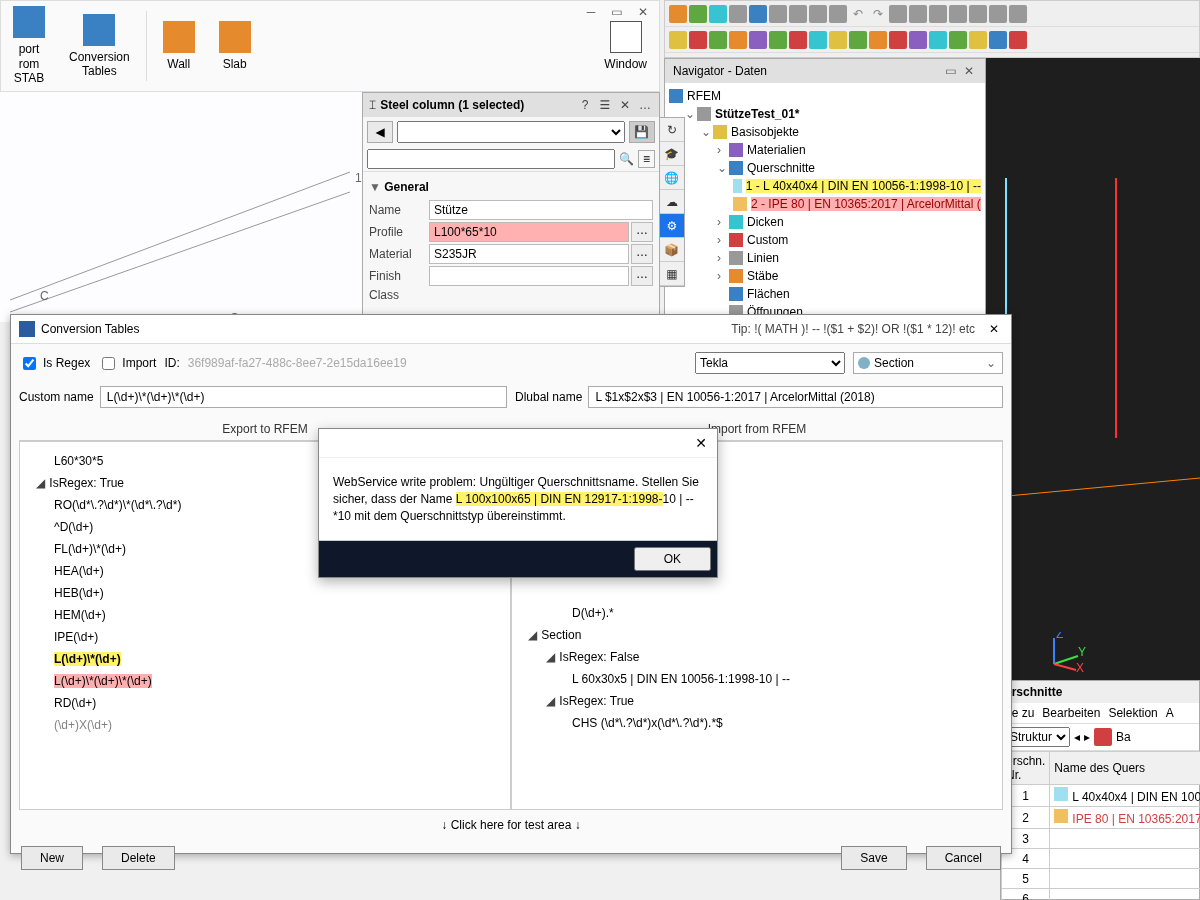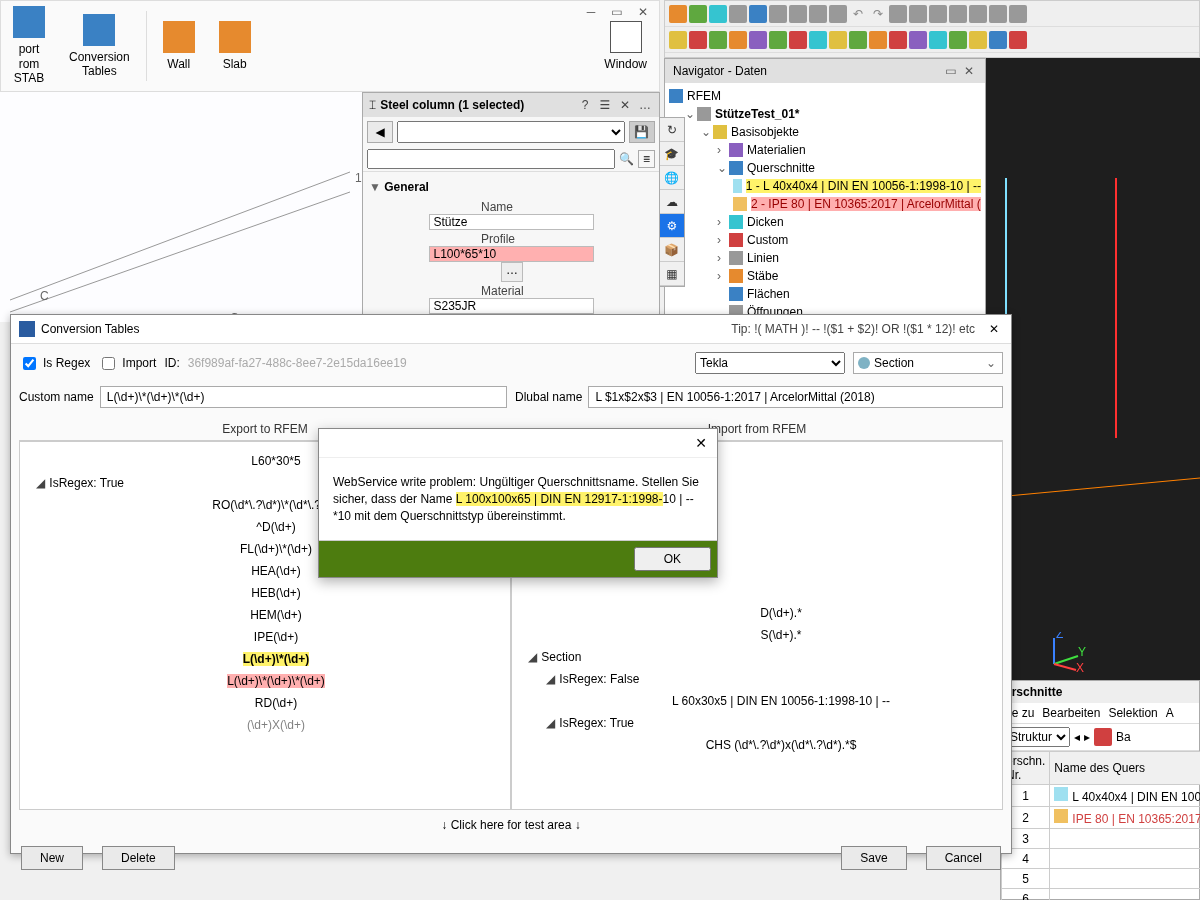--- a/index.html
+++ b/index.html
@@ -58,21 +58,21 @@
 .steel-title .t { flex: 1; font-weight: bold; }
 .steel-ctrl { width: 16px; height: 16px; margin-left: 4px; display: flex; align-items: center; justify-content: center; color: #444; }
 .steel-nav { display: flex; align-items: center; padding: 4px; gap: 4px; }
 .steel-nav button { width: 26px; height: 22px; background: #eaeaea; border: 1px solid #aaa; }
 .steel-nav select { flex: 1; height: 22px; }
 .steel-nav .save { width: 26px; height: 22px; background: #ccc; border: 1px solid #aaa; display: flex; align-items: center; justify-content: center; }
 .steel-search { display: flex; align-items: center; padding: 2px 4px; gap: 4px; }
 .steel-search input { flex: 1; height: 20px; }
 .steel-general { padding: 4px 6px; border-top: 1px solid #ddd; }
 .sg-header { font-weight: bold; padding: 4px 0; }
-.sg-row { display: flex; align-items: center; margin: 2px 0; flex-direction: column; }
+.sg-row { display: flex; align-items: center; margin: 2px 0; }
 .sg-row label { width: 60px; color: #444; }
 .sg-row input { flex: 1; height: 20px; border: 1px solid #bbb; padding: 0 4px; }
 .sg-row .browse { width: 22px; height: 20px; border: 1px solid #bbb; background: #eee; margin-left: 2px; text-align: center; }
 .profile-input { background: #ffb0b0; }
 .steel-side { position: absolute; top: 24px; right: -26px; width: 26px; background: #f0f0f0; border: 1px solid #aaa; display: flex; flex-direction: column; }
 .steel-side div { height: 24px; display: flex; align-items: center; justify-content: center; border-bottom: 1px solid #ccc; color: #333; }
 .steel-side .active { background: #1a73e8; color: #fff; }
 
 
 .conv { position: absolute; top: 314px; left: 10px; width: 1002px; height: 540px; background: #fafafa; border: 1px solid #888; box-shadow: 0 2px 8px rgba(0,0,0,0.3); }
@@ -88,38 +88,38 @@
 .conv-sel select { width: 150px; height: 22px; }
 .sel2 { display: flex; align-items: center; }
 .sel2 .dot { width: 12px; height: 12px; border-radius: 50%; background: #7fb2c4; margin: 0 4px; }
 .conv-row2 { display: flex; align-items: center; padding: 4px 8px 10px; gap: 8px; }
 .conv-row2 .half { flex: 1; display: flex; align-items: center; gap: 6px; }
 .conv-row2 input { flex: 1; height: 22px; border: 1px solid #aaa; padding: 0 6px; }
 .conv-headers { display: flex; padding: 4px 8px; color: #333; }
 .conv-headers div { flex: 1; text-align: center; }
 .conv-body { display: flex; border-top: 1px solid #ccc; height: 370px; margin: 0 8px; }
 .conv-col { flex: 1; border: 1px solid #ccc; background: #fff; overflow: hidden; padding: 8px 6px; }
-.conv-list-item { padding: 4px 6px 4px 28px; white-space: nowrap; text-align: center; }
+.conv-list-item { padding: 4px 6px 4px 28px; white-space: nowrap; }
 .conv-group { padding: 4px 6px 4px 10px; }
 .conv-group .caret { display: inline-block; width: 10px; color: #444; }
 .hl-yellow2 { background: #fff36a; font-weight: bold; }
 .hl-red2 { background: #ffafaf; }
 .conv-test { text-align: center; padding: 8px; }
 .conv-footer { display: flex; padding: 6px 10px; gap: 19px; align-items: center; }
 .btn { border: 1px solid #888; background: #eaeaea; padding: 4px 18px; }
 .conv-footer .spacer { flex: 1; }
 
 
 .err-dlg { position: absolute; top: 428px; left: 318px; width: 400px; background: #fff; border: 1px solid #888; box-shadow: 0 4px 12px rgba(0,0,0,0.3); }
 .err-title { display: flex; padding: 6px; background: #fff; border-bottom: 1px solid #eee; }
 .err-title .t { flex: 1; }
 .err-close { width: 20px; text-align: center; font-size: 14px; }
 .err-body { padding: 16px 14px; line-height: 1.4; }
 .err-hl { background: #fff36a; }
-.err-foot { background: #4d7c0f; padding: 6px; text-align: right; border-top: 1px solid #ccc; }
+.err-foot { background: #0f172a; padding: 6px; text-align: right; border-top: 1px solid #ccc; }
 .err-foot button { padding: 3px 28px; }
 
 
 .ic-blue { background:#3a81c4; } .ic-orange{background:#e68a2e;} .ic-green{background:#5fa83f;}
 .ic-cyan{background:#35c4d0;} .ic-red{background:#d04040;} .ic-yellow{background:#e0c040;}
 .ic-purple{background:#8a5fbf;} .ic-gray{background:#999;}
 </style>
 </head>
 <body>
 
@@ -456,21 +456,20 @@
       <div class="conv-list-item">HEB(\d+)</div>
       <div class="conv-list-item">HEM(\d+)</div>
       <div class="conv-list-item">IPE(\d+)</div>
       <div class="conv-list-item"><span class="hl-yellow2">L(\d+)\*(\d+)</span></div>
       <div class="conv-list-item"><span class="hl-red2">L(\d+)\*(\d+)\*(\d+)</span></div>
       <div class="conv-list-item">RD(\d+)</div>
       <div class="conv-list-item" style="opacity:0.5">(\d+)X(\d+)</div>
     </div>
     <div class="conv-col" style="padding-top:160px">
       <div class="conv-list-item" style="padding-left:54px">D(\d+).*</div>
-      <div class="conv-list-item" style="padding-left:54px">S(\d+).*</div>
       <div class="conv-group"><span class="caret">◢</span> <span>Section</span></div>
       <div class="conv-group" style="padding-left:28px"><span class="caret">◢</span> <span>IsRegex:    False</span></div>
       <div class="conv-list-item" style="padding-left:54px">L 60x30x5 | DIN EN 10056-1:1998-10 | --</div>
       <div class="conv-group" style="padding-left:28px"><span class="caret">◢</span> <span>IsRegex:    True</span></div>
       <div class="conv-list-item" style="padding-left:54px">CHS (\d*\.?\d*)x(\d*\.?\d*).*$</div>
     </div>
   </div>
   <div class="conv-test">↓ Click here for test area ↓</div>
   <div class="conv-footer">
     <button class="btn">New</button>

